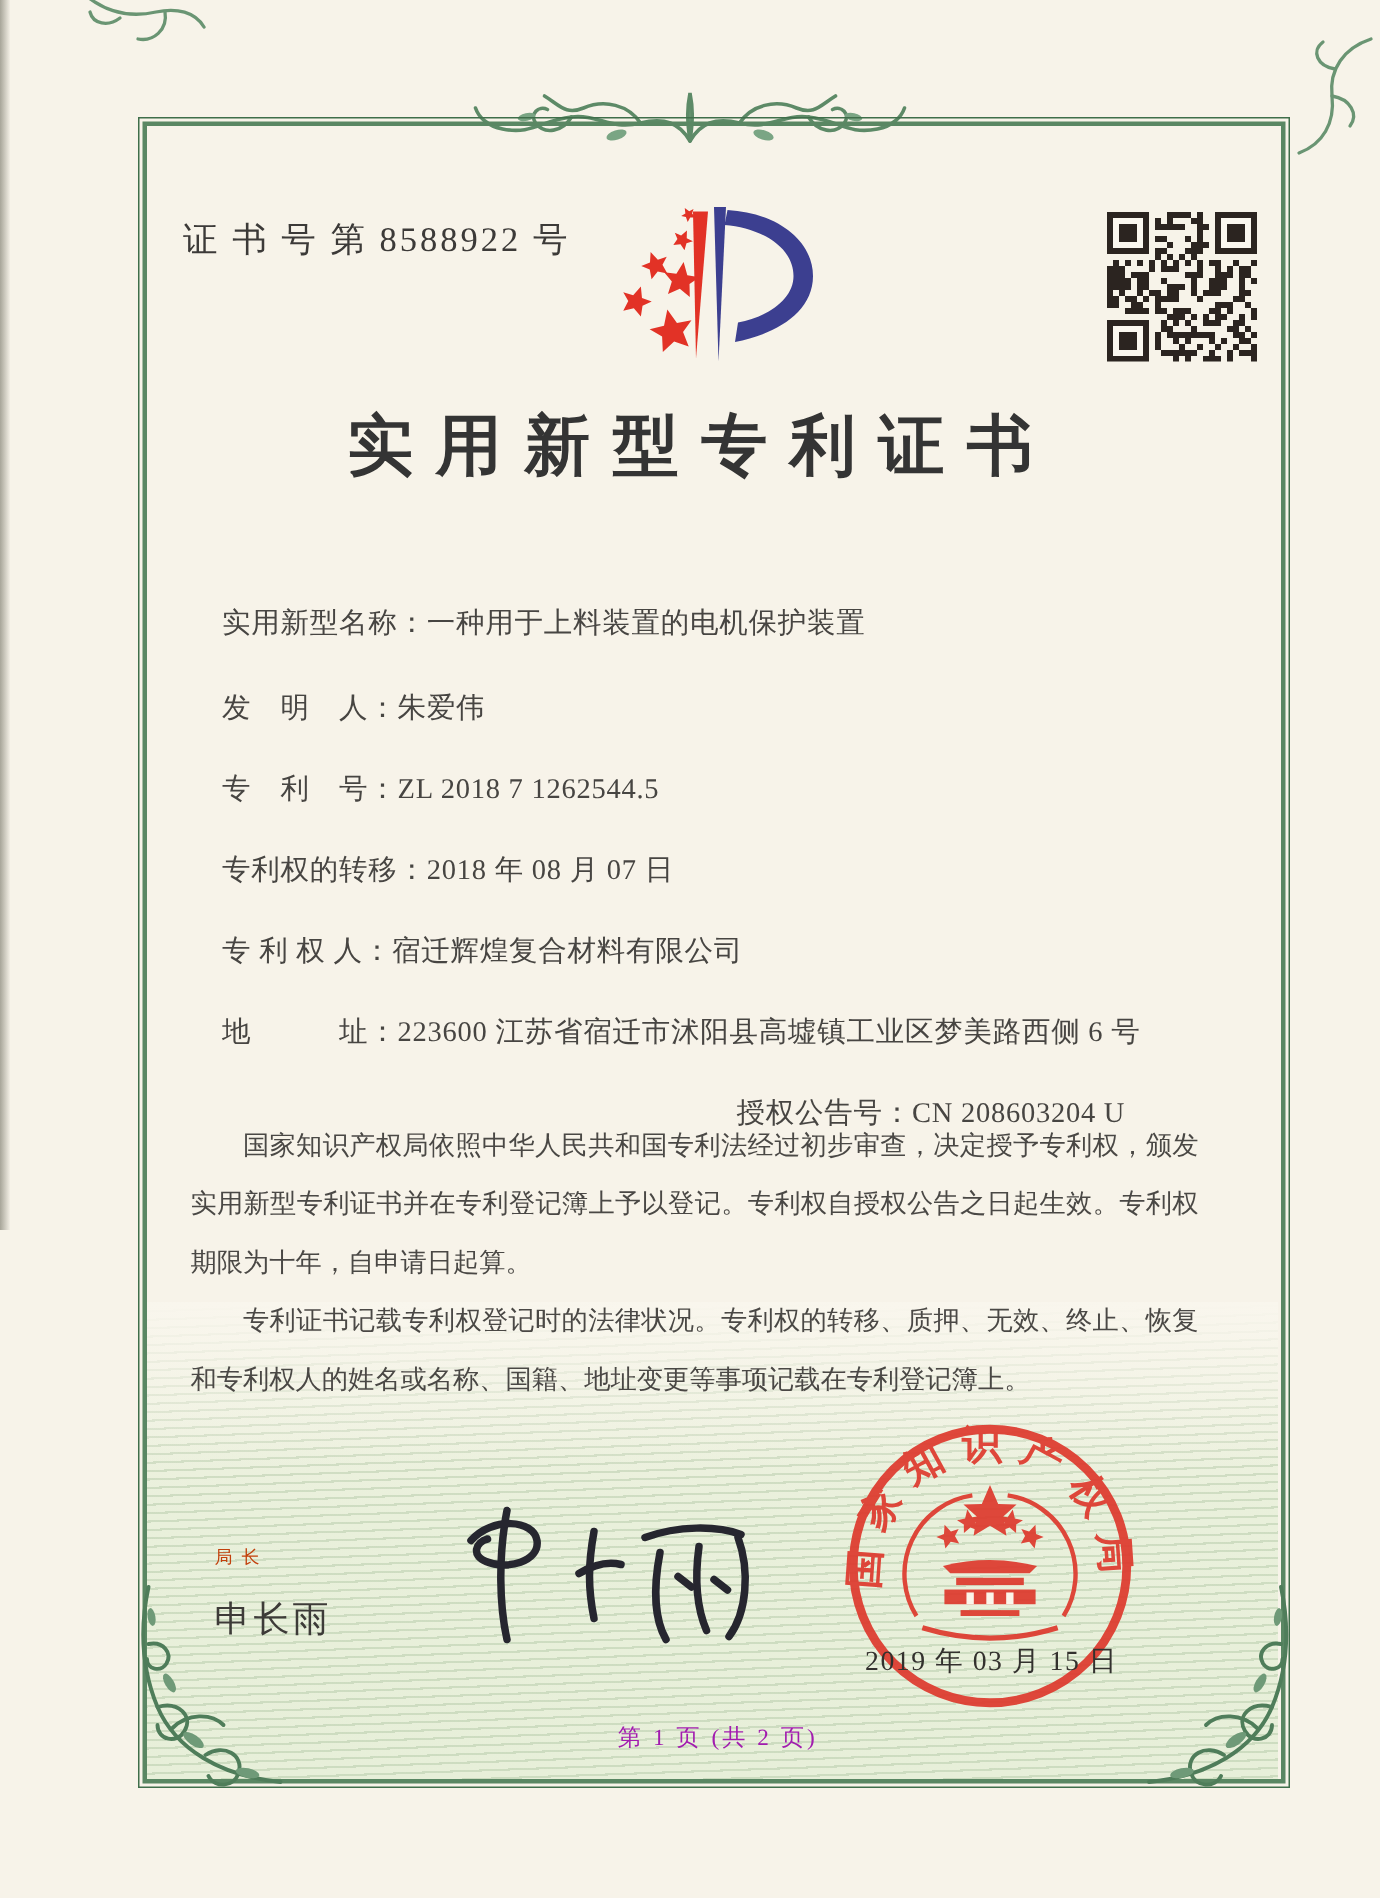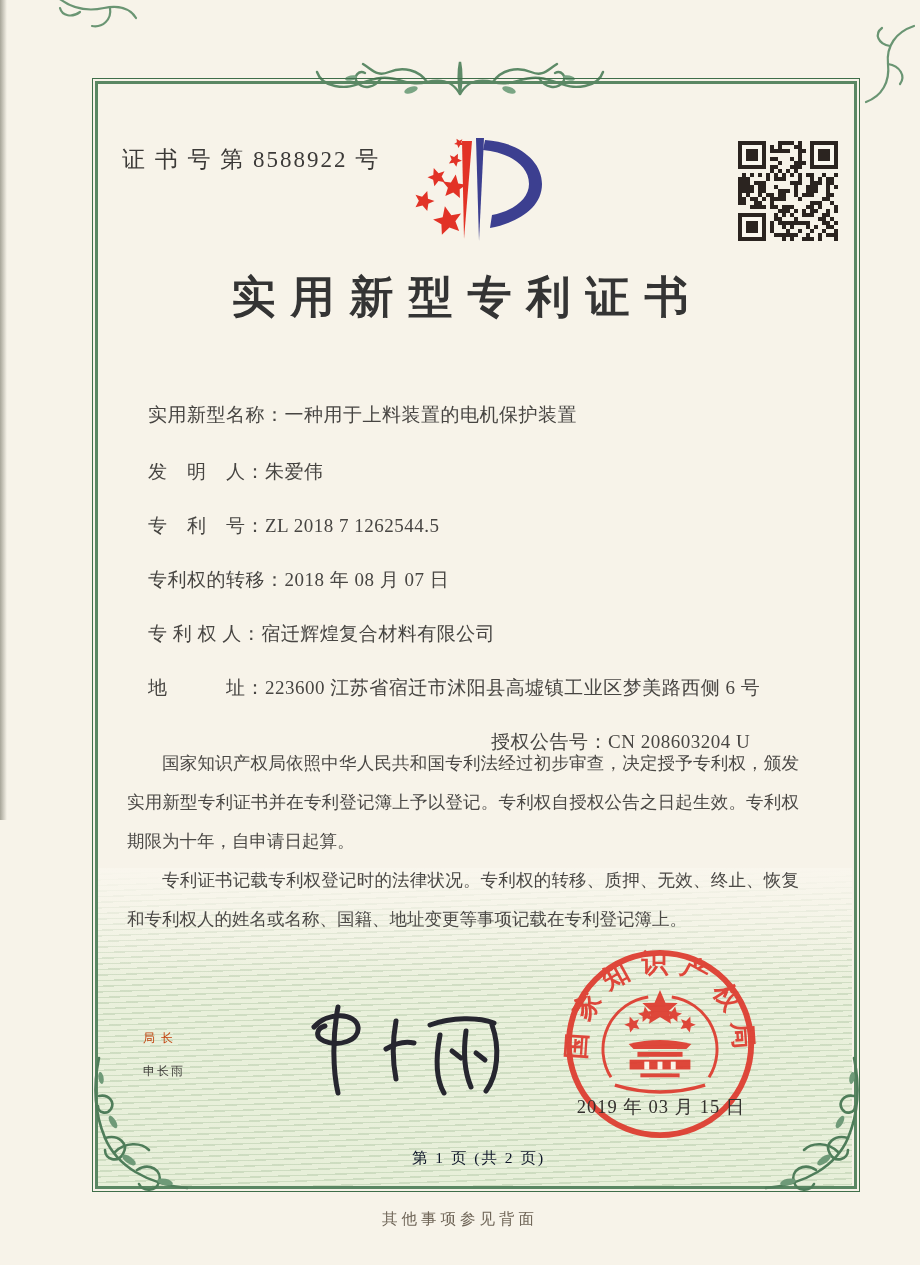--- a/index.html
+++ b/index.html
@@ -29,26 +29,26 @@
     font-size:44px;font-weight:600;color:#343434;letter-spacing:15px;text-indent:15px;z-index:2;}
   .field{position:absolute;left:127px;font-size:19px;color:#474542;white-space:pre;
     letter-spacing:.5px;z-index:2;}
   .field2{position:absolute;left:470px;font-size:19px;color:#474542;white-space:pre;
     letter-spacing:.5px;z-index:2;}
   .body-text{position:absolute;left:127px;top:744px;width:672px;font-size:17.5px;
     line-height:39px;color:#4a4845;text-align:justify;z-index:2;}
   .body-text p{margin:0;text-indent:2em;}
   .issuer-title{position:absolute;left:143px;top:1030px;font-size:12px;color:#c2410c;
     letter-spacing:6px;z-index:3;}
-  .issuer-name{position:absolute;left:143px;top:1063px;font-size:12px;color:#3d3b38;
+  .issuer-name{position:absolute;left:143px;top:1063px;font-size:24px;color:#3d3b38;
     letter-spacing:2px;z-index:3;}
   .seal-date{position:absolute;left:556px;top:1094px;width:210px;text-align:center;
     font-size:18.5px;color:#33312e;letter-spacing:1px;z-index:5;}
   .page-info{position:absolute;left:0;right:0;top:1148px;text-align:center;
-    font-size:15.5px;color:#0f172a;letter-spacing:2px;z-index:2;padding-left:37px;}
+    font-size:15.5px;color:#a21caf;letter-spacing:2px;z-index:2;padding-left:37px;}
   .back-note{position:absolute;left:0;right:0;top:1209px;text-align:center;
     font-size:15.5px;color:#6f6557;letter-spacing:4px;z-index:2;}
   
   .logo{position:absolute;left:395px;top:128px;width:150px;height:126px;z-index:2;}
   .qr{position:absolute;left:738px;top:141px;width:100px;height:100px;z-index:2;}
   .seal{position:absolute;left:560px;top:944px;width:200px;height:200px;opacity:.92;z-index:4;}
   .signature{position:absolute;left:280px;top:993px;width:250px;height:105px;z-index:3;}
   .orn{position:absolute;z-index:1;}
   .orn-top-center{left:315px;top:32px;width:290px;height:76px;}
   .orn-top-left{left:50px;top:-8px;width:88px;height:54px;}
@@ -449,15 +449,14 @@
       <rect x="-20" y="30" width="40" height="4"></rect>
       <path d="M-50,34 A 54,54 0 0 1 -12,-48" fill="none" stroke="#de392d" stroke-width="3"></path>
       <path d="M50,34 A 54,54 0 0 0 12,-48" fill="none" stroke="#de392d" stroke-width="3"></path>
       <path d="M-46,42 Q0,56 46,42" fill="none" stroke="#de392d" stroke-width="3.5"></path>
     </g>
   </svg>
 
   <div class="seal-date">2019 年 03 月 15 日</div>
 
   <div class="page-info">第 1 页 (共 2 页)</div>
-  <div class="back-note">其他事项参见背面</div>
 
 </div>
 
 </body></html>

